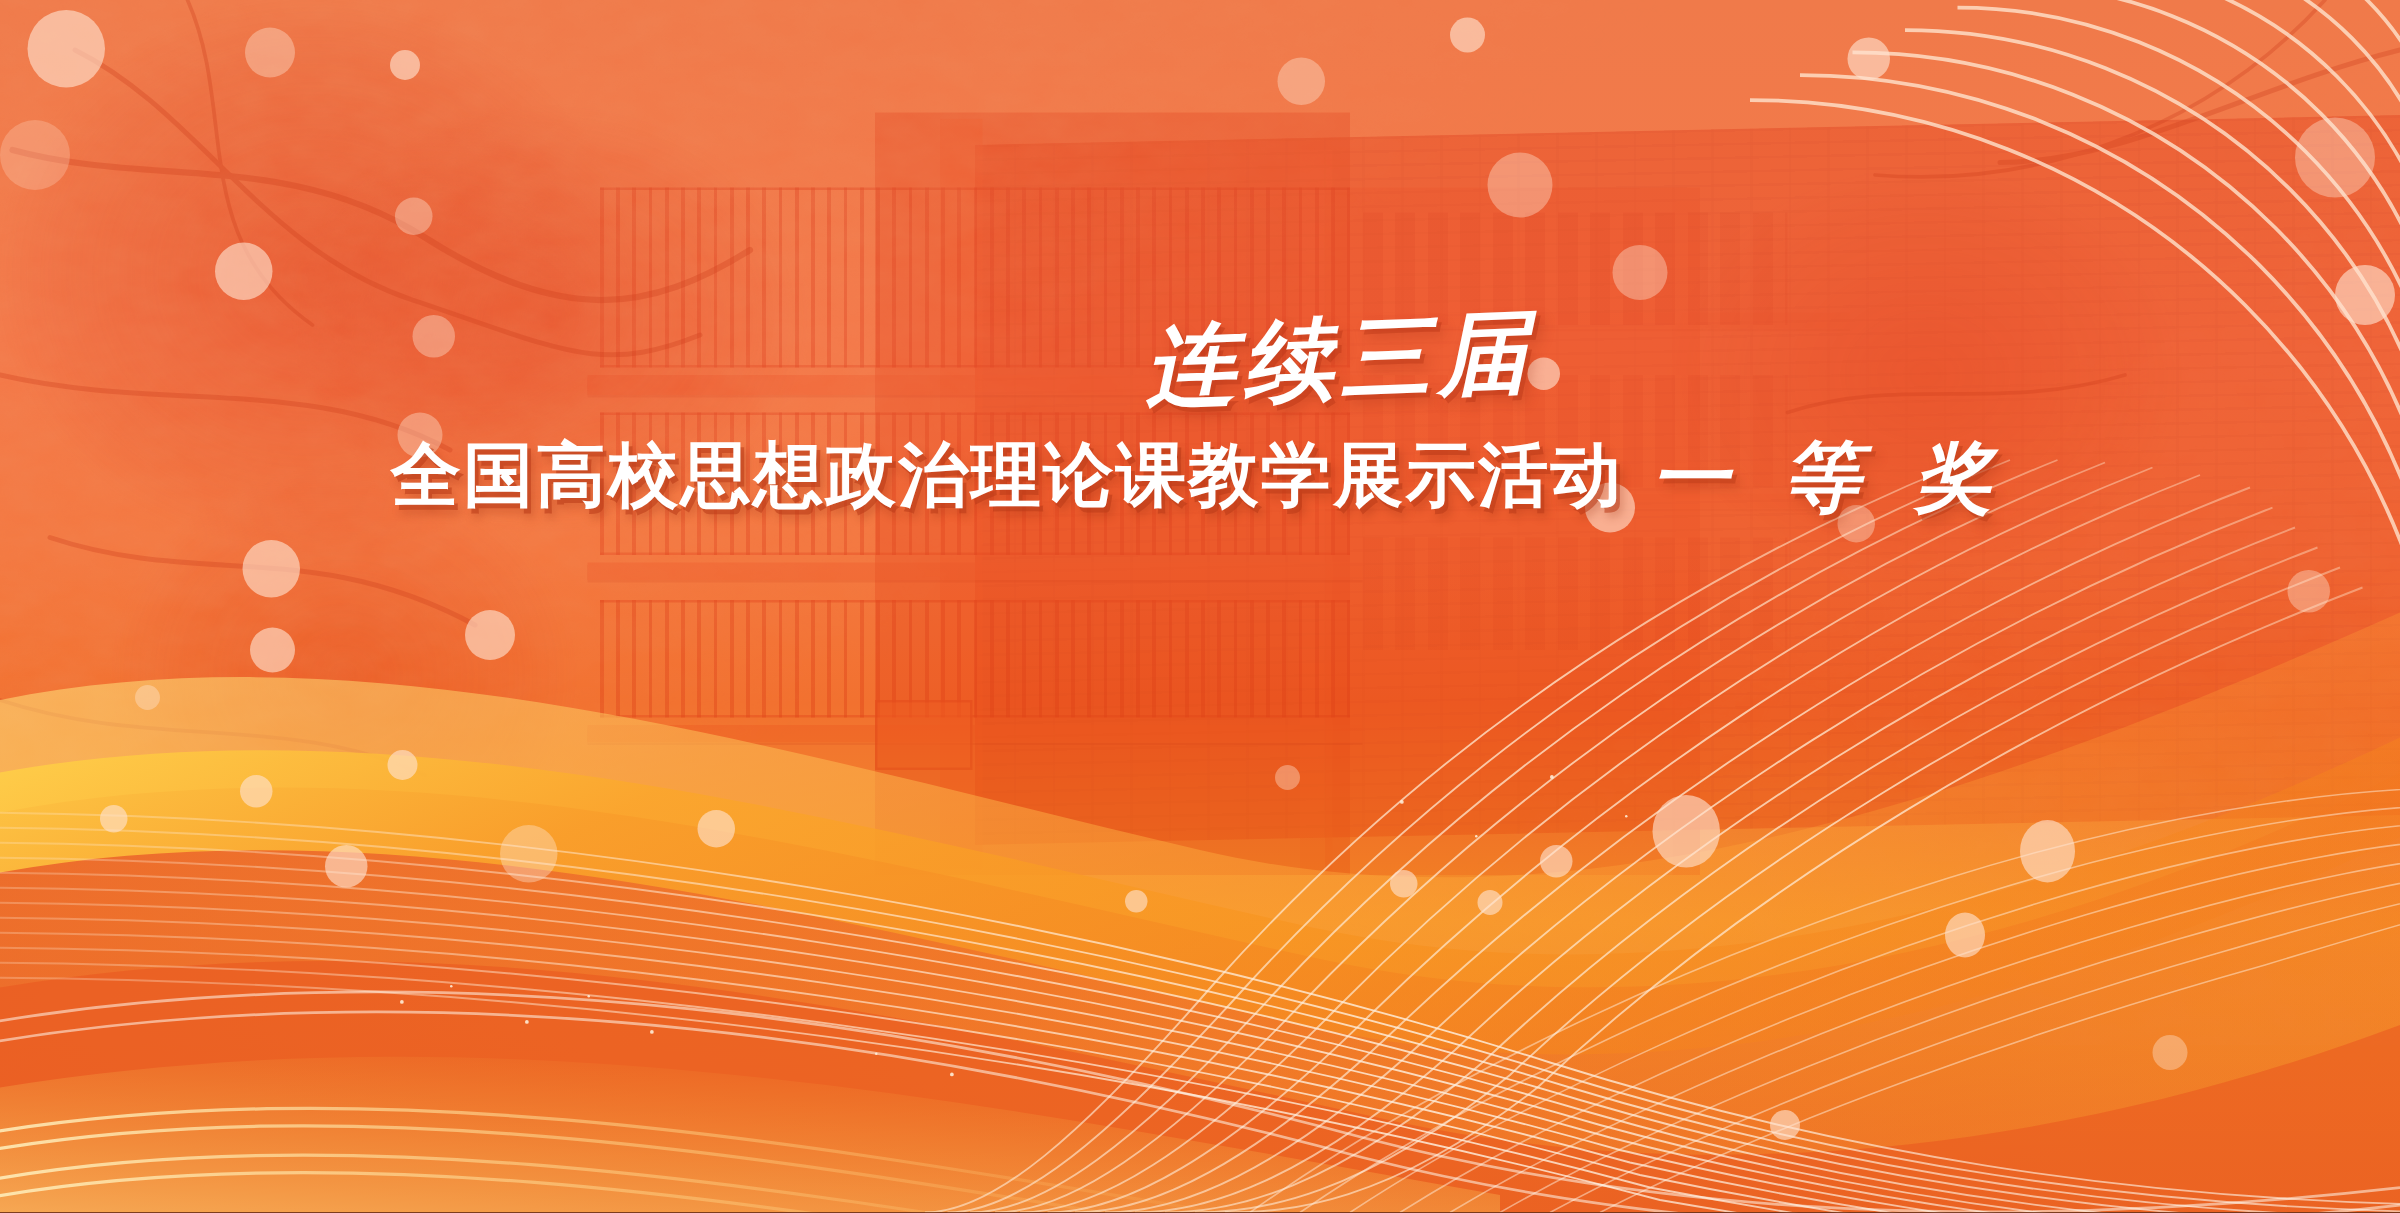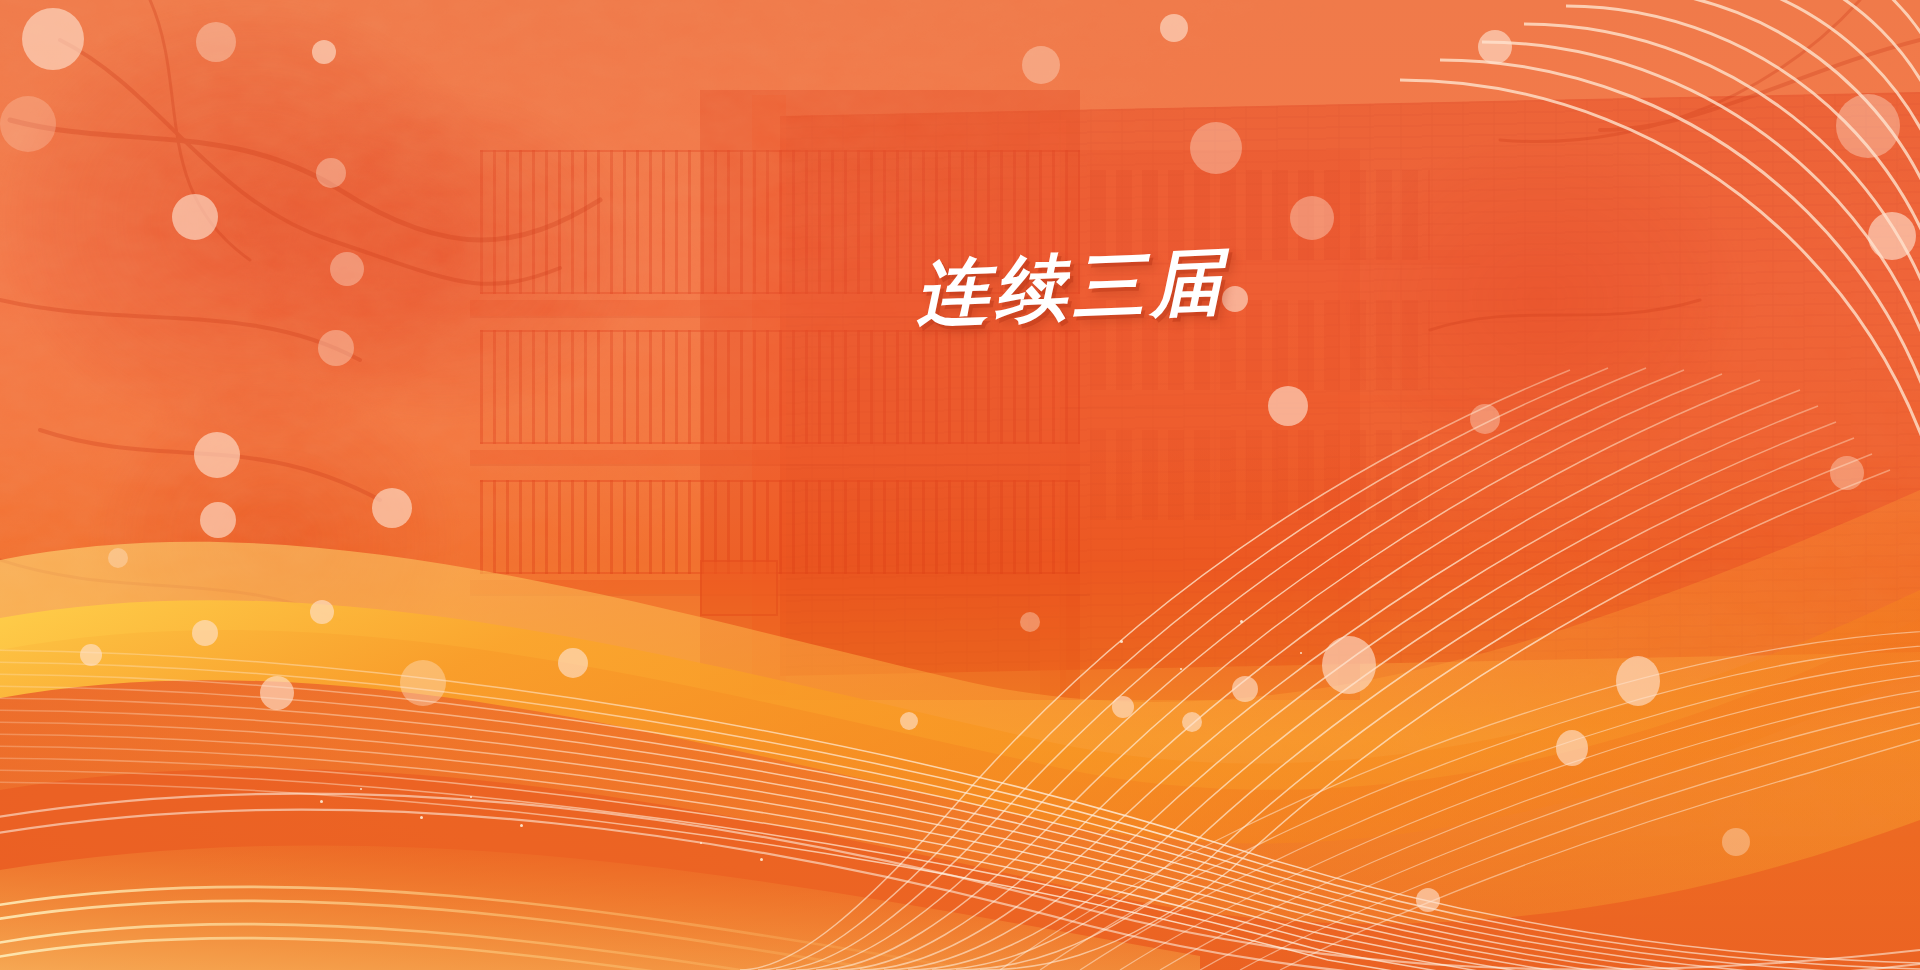--- a/index.html
+++ b/index.html
@@ -414,15 +414,19 @@
     <div class="spark" style="left:1180px;top:668px;width:2px;height:2px;"></div>
     <div class="spark" style="left:1240px;top:620px;width:3px;height:3px;"></div>
     <div class="spark" style="left:1300px;top:652px;width:2px;height:2px;"></div>
     <div class="spark" style="left:700px;top:842px;width:2px;height:2px;"></div>
     <div class="spark" style="left:760px;top:858px;width:3px;height:3px;"></div>
   </div>
 
   <div id="titlewrap">
     <div id="calli-top">连续三届</div>
 
+    <div id="headline">
+      <span class="main">全国高校思想政治理论课教学展示活动</span>
+      <span class="award">一 等 奖</span>
+    </div>
   </div>
 
 </div>
 
 </body></html>

